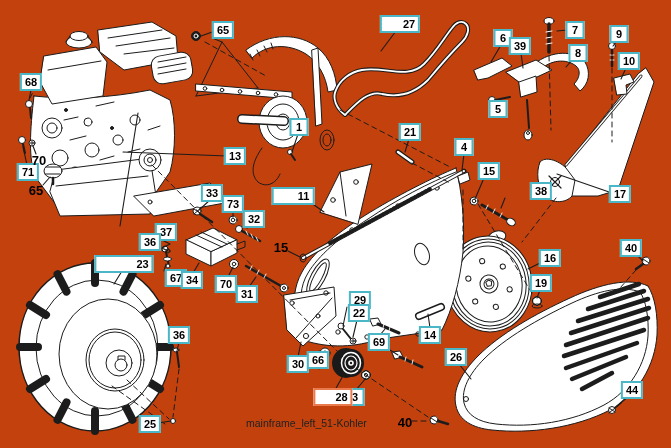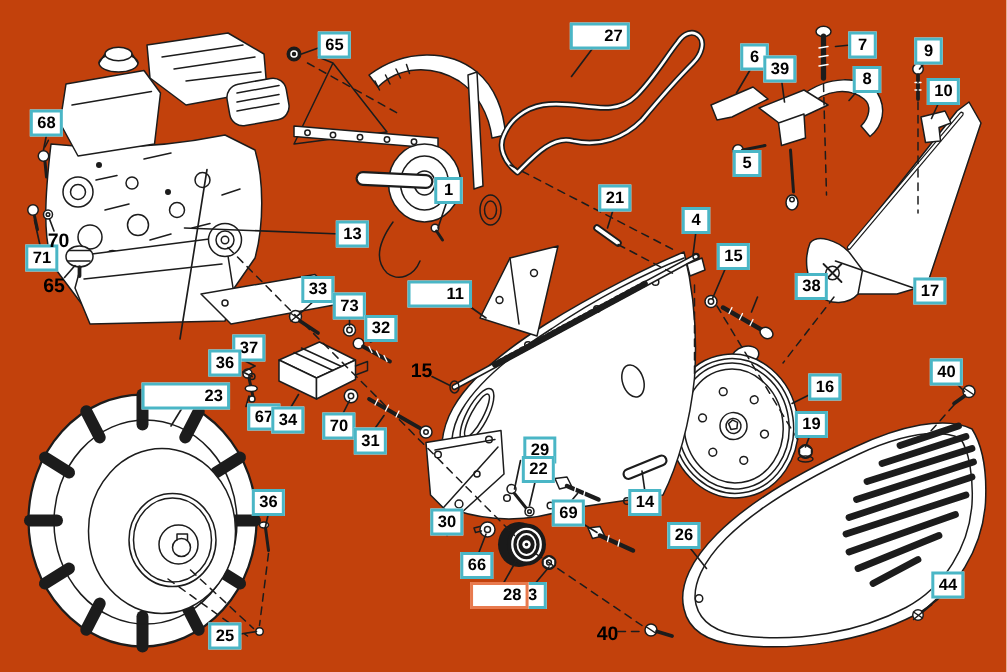--- a/index.html
+++ b/index.html
@@ -396,33 +396,34 @@
       <div class="callout" style="left: 507px; top: 191px; margin-left: 34px;">38</div>
       <div class="callout" style="left: 620px; top: 194px;">17</div>
       <div class="callout" style="left: 118px; top: 232px; margin-left: 48px;">37</div>
       <div class="callout" style="left: 150px; top: 242px;">36</div>
       <div class="callout" style="left: 124px; top: 264px; padding-left: 40px;">23</div>
       <div class="callout" style="left: 164px; top: 278px; margin-left: 12px;">67</div>
       <div class="callout" style="left: 192px; top: 280px;">34</div>
       <div class="callout" style="left: 226px; top: 284px;">70</div>
       <div class="callout" style="left: 247px; top: 294px;">31</div>
       <div class="callout" style="left: 179px; top: 335px;">36</div>
-      <div class="callout" style="left: 298px; top: 348px;">30</div>
-      <div class="callout" style="left: 318px; top: 377px;">66</div>
+      <div class="callout" style="left: 298px; top: 364px;">30</div>
+      <div class="callout" style="left: 318px; top: 360px;">66</div>
       <div class="callout" style="left: 150px; top: 424px;">25</div>
       <div class="callout" style="left: 360px; top: 300px;">29</div>
       <div class="callout" style="left: 359px; top: 313px;">22</div>
       <div class="callout" style="left: 379px; top: 342px;">69</div>
       <div class="callout" style="left: 430px; top: 335px;">14</div>
       <div class="callout" style="left: 456px; top: 357px;">26</div>
       <div class="callout" style="left: 550px; top: 258px;">16</div>
       <div class="callout" style="left: 541px; top: 283px;">19</div>
       <div class="callout" style="left: 631px; top: 248px;">40</div>
       <div class="callout" style="left: 632px; top: 390px;">44</div>
       <div class="callout" style="left: 355px; top: 397px;">3</div>
       <div class="callout selected" style="left: 333px; top: 397px; padding-left: 20px;">28</div>
       <div class="callout plain" style="left: 39px; top: 160px;">70</div>
       <div class="callout plain" style="left: 36px; top: 190px;">65</div>
       <div class="callout plain" style="left: 281px; top: 247px;">15</div>
       <div class="callout plain" style="left: 405px; top: 422px;">40</div>
     </div>
 
+  <div id="caption">mainframe_left_51-Kohler</div>
 </div>
 
 </body></html>

